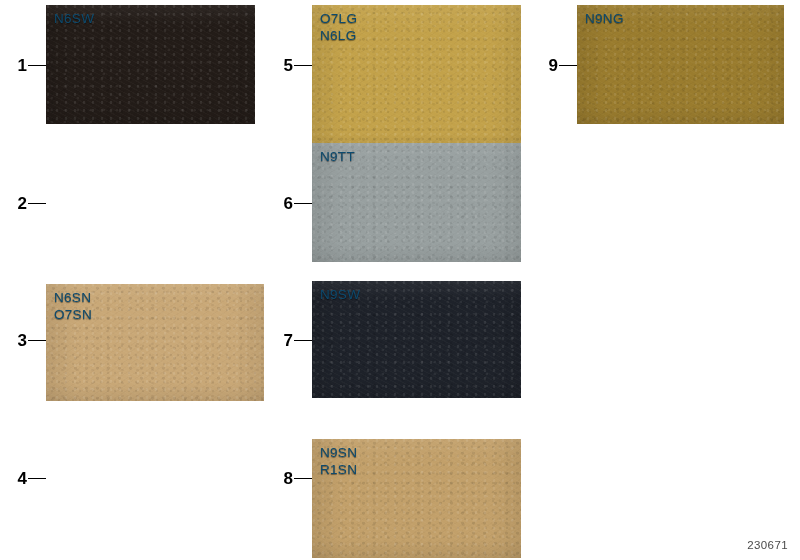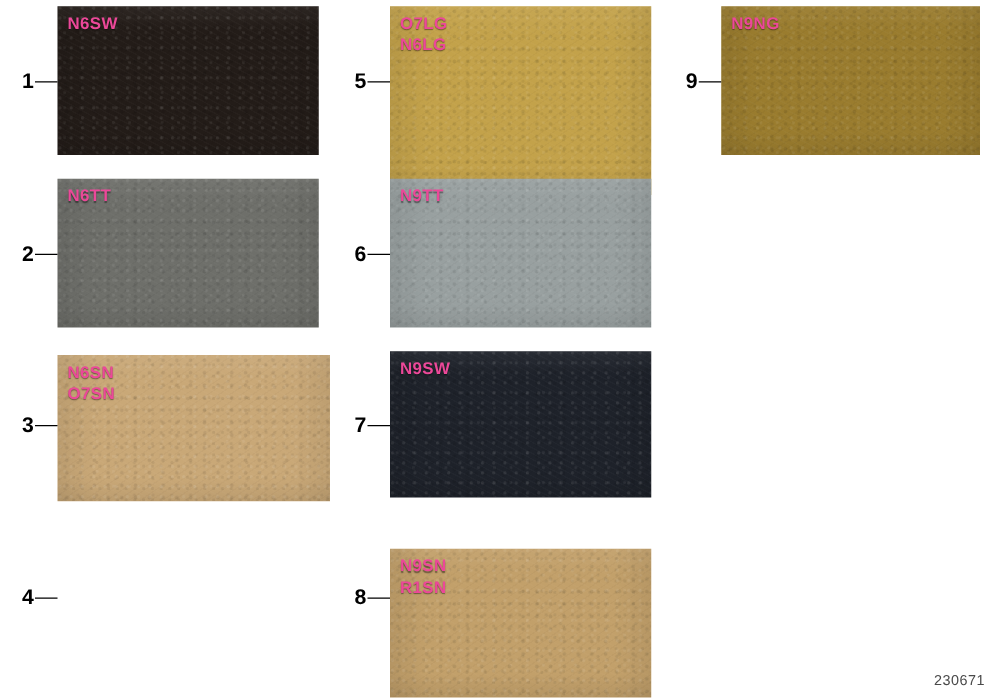--- a/index.html
+++ b/index.html
@@ -51,23 +51,23 @@
       linear-gradient(to right, rgba(0,0,0,.07), rgba(0,0,0,0) 14%, rgba(0,0,0,0) 86%, rgba(0,0,0,.06)),
       linear-gradient(to bottom, rgba(255,255,255,.05), rgba(0,0,0,0) 16%, rgba(0,0,0,0) 84%, rgba(0,0,0,.07));
   }
   .codes{
     position:absolute;
     left:8px;top:5px;
     z-index:3;
   }
   .code{
     display:block;
-    color:#ec4899;
+    color:#0c4a6e;
     font-size:13.5px;
-    font-weight:700;
+    font-weight:400;
     letter-spacing:.3px;
     line-height:17px;
     text-shadow:0 1px 1px rgba(0,0,0,.45);
     white-space:nowrap;
   }
   .callout{position:absolute;}
   .callout .num{
     position:absolute;
     right:19px;
     top:50%;
@@ -106,30 +106,20 @@
         <div class="vign"></div>
       </div>
       <div class="codes">
         <span class="code">N6SW</span>
       </div>
     </div>
     <div class="callout" style="left: 6px; top: 5px; width: 40px; height: 119px;">
       <div class="num">1</div>
       <div class="lead"></div>
     </div>
-    <div class="swatch-cell" style="left: 46px; top: 143px; width: 209px; height: 119px;">
-      <div class="swatch" style="background: rgb(110, 111, 106);">
-        <div class="grain"></div>
-        <div class="grain2"></div>
-        <div class="vign"></div>
-      </div>
-      <div class="codes">
-        <span class="code">N6TT</span>
-      </div>
-    </div>
     <div class="callout" style="left: 6px; top: 143px; width: 40px; height: 119px;">
       <div class="num">2</div>
       <div class="lead"></div>
     </div>
     <div class="swatch-cell" style="left: 46px; top: 284px; width: 218px; height: 117px;">
       <div class="swatch" style="background: rgb(201, 168, 119);">
         <div class="grain"></div>
         <div class="grain2"></div>
         <div class="vign"></div>
       </div>

